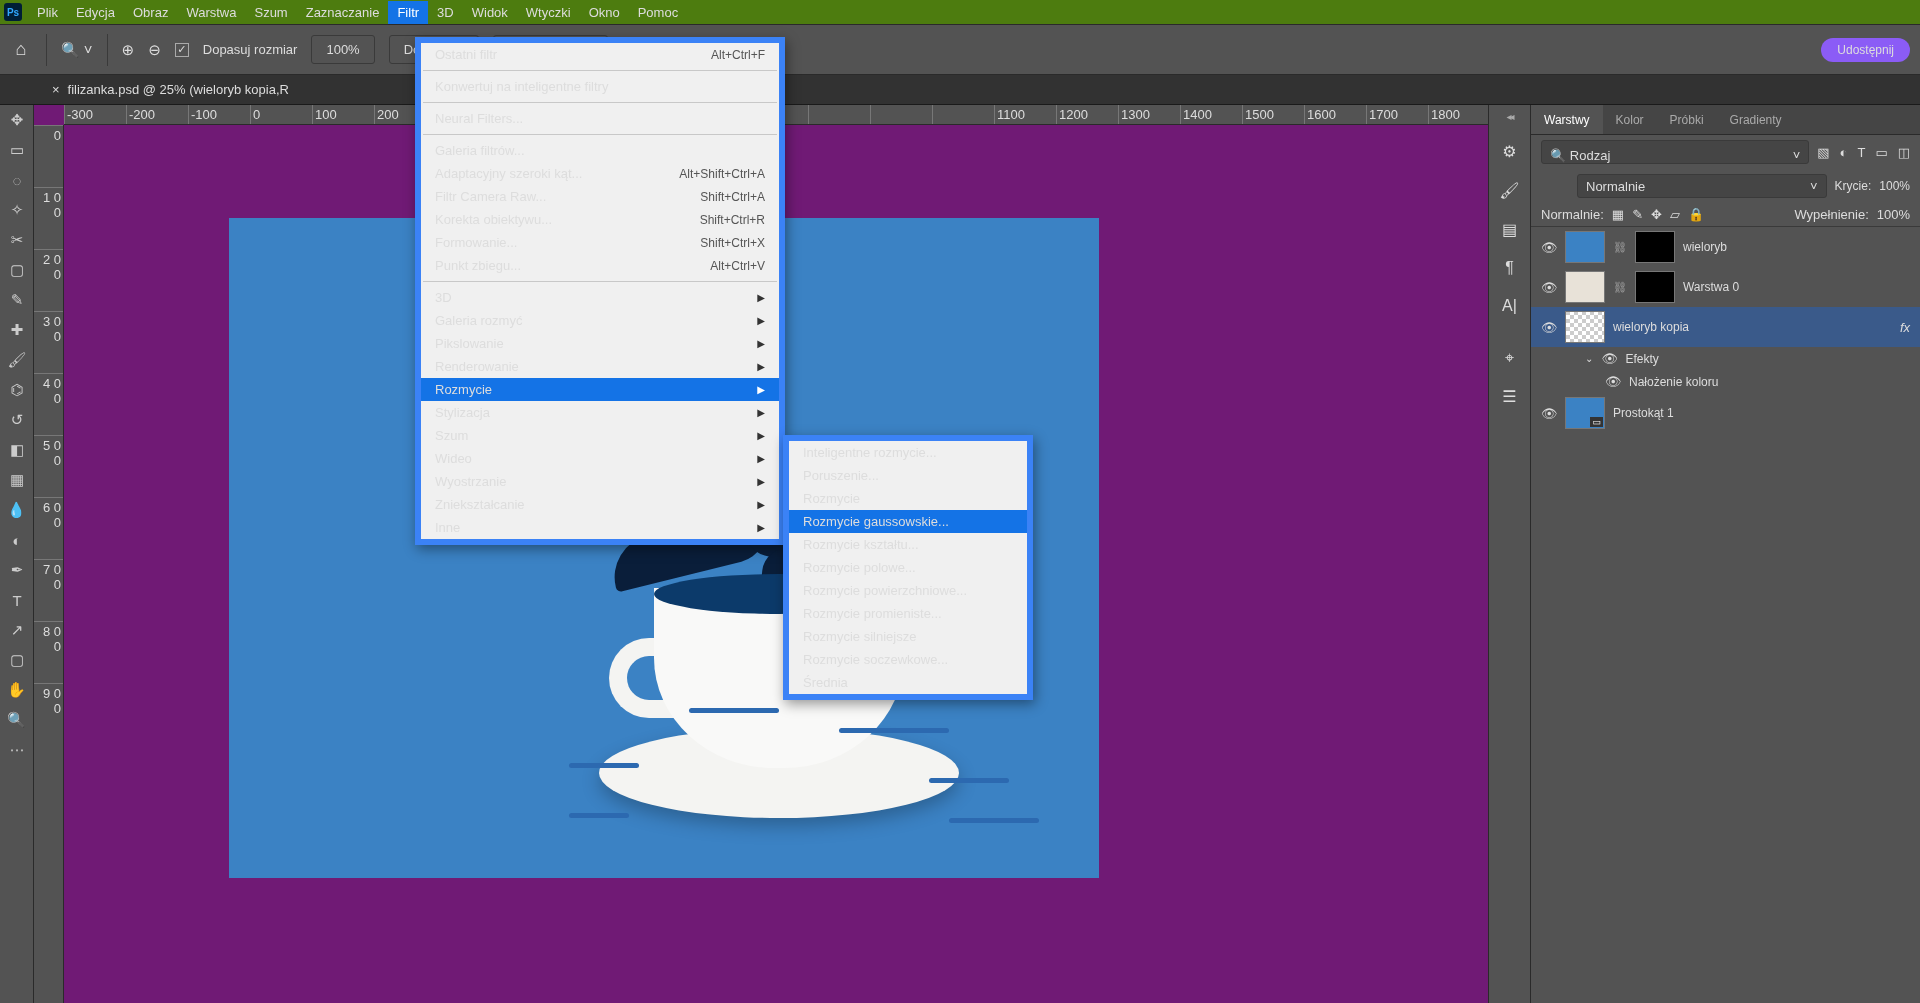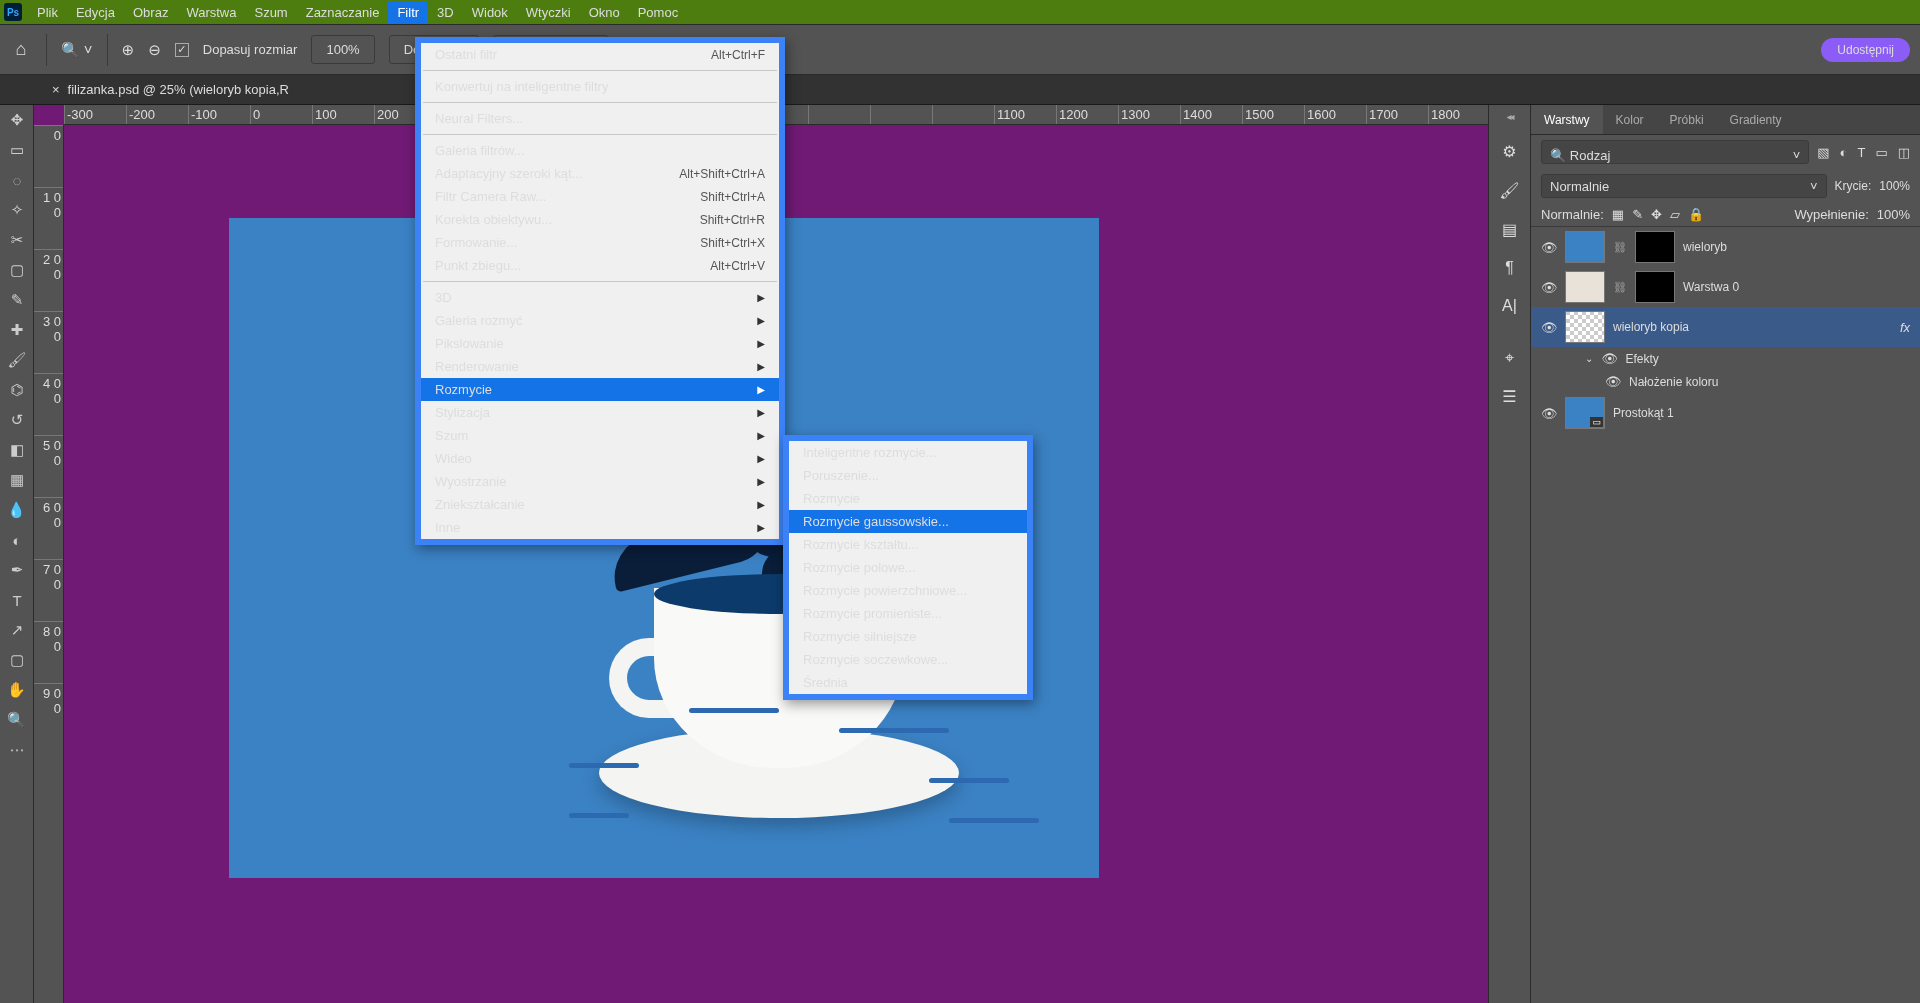--- a/index.html
+++ b/index.html
@@ -29,21 +29,21 @@
 .rightcol { width:42px; background:#535353; border-left:1px solid #2a2a2a; display:flex; flex-direction:column; align-items:center; padding-top:6px; gap:20px;}
 .rightcol .collapse { font-size:10px; color:#aaa; letter-spacing:-2px;}
 .ric { font-size:16px;}
 .panels { width:390px; background:#535353; border-left:1px solid #2a2a2a; display:flex; flex-direction:column;}
 .ptabs { display:flex; height:30px; background:#454545; border-bottom:1px solid #2a2a2a;}
 .ptab { padding:12px 13px; display:flex; align-items:center; font-size:12px; color:#aaa;}
 .ptab.active { background:#535353; color:#fff;}
 .prow { display:flex; align-items:center; padding:5px 10px; gap:8px; font-size:12px;}
 .search-kind { flex:1; height:24px; background:#454545; border:1px solid #3a3a3a; border-radius:3px; padding:0 8px; display:flex; align-items:flex-end; justify-content:space-between; font-size:12px;}
 .pick-icons { display:flex; gap:10px; font-size:13px;}
-.blend { flex:1; height:24px; background:#454545; border:1px solid #3a3a3a; border-radius:3px; padding:0 8px; display:flex; align-items:center; justify-content:space-between;}
+.blend { flex:1; height:24px; background:#454545; border:1px solid #3a3a3a; border-radius:3px; padding:0 8px; display:flex; align-items:center; justify-content:space-between;margin-left:36px;}
 .opa-label { font-size:12px;}
 .opa-val { font-size:12px;}
 .lockrow { display:flex; align-items:center; padding:4px 10px; gap:8px; font-size:12px; border-bottom:1px solid #3a3a3a;}
 .lockrow .spacer{flex:1;}
 .layers-list { flex:1; overflow:auto;}
 .layer { display:flex; align-items:center; padding:4px 10px; gap:8px; min-height:38px;}
 .layer.selected { background:#3a5a8a;}
 .eye { width:16px;font-size:13px;}
 .thumb { width:40px; height:32px; border:1px solid #777; background:#888; flex-shrink:0;}
 .thumb.mask { background:#000;}

